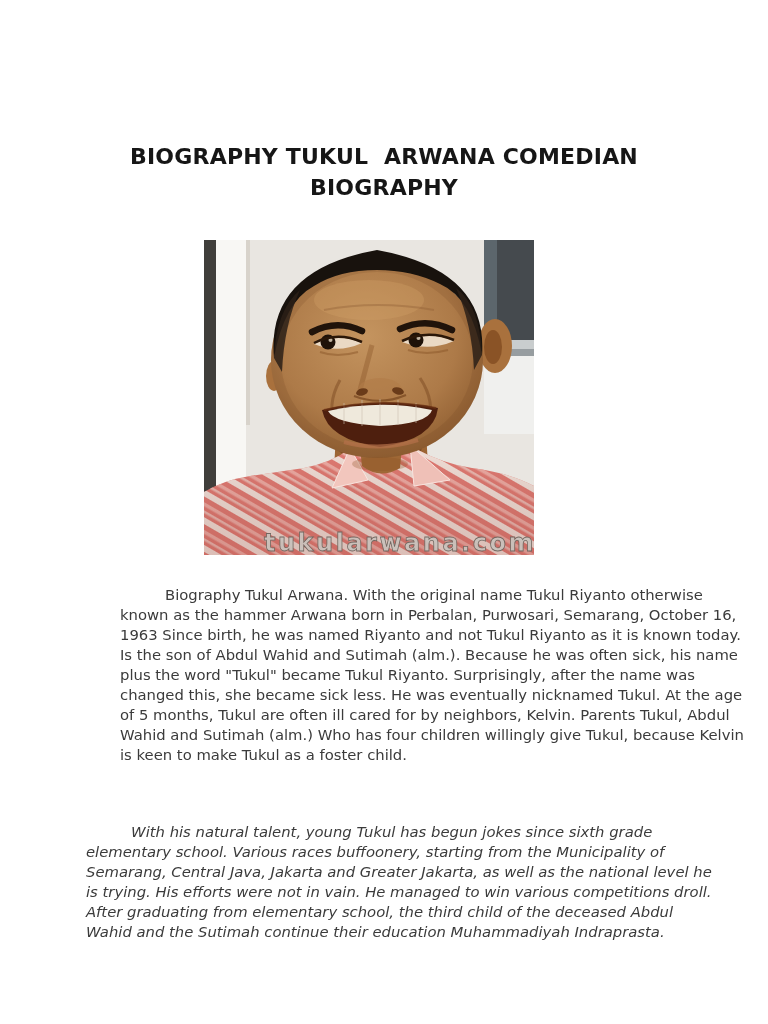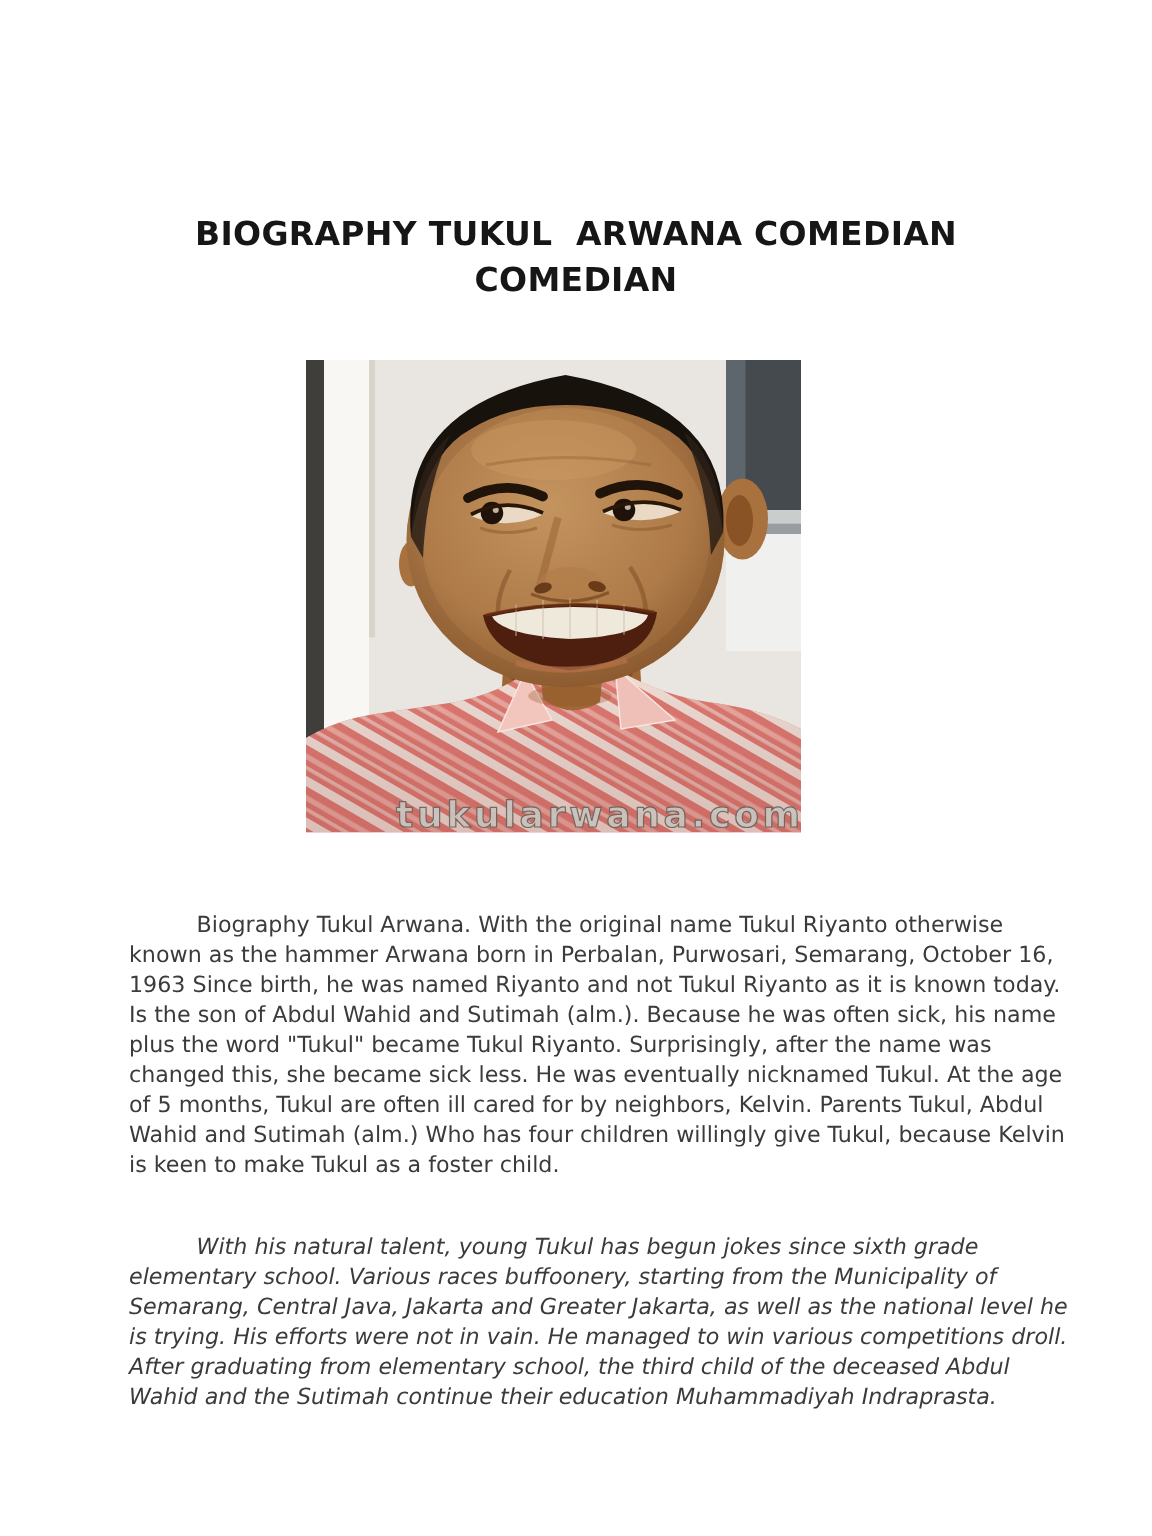--- a/index.html
+++ b/index.html
@@ -15,31 +15,31 @@
   .title span{display:block;white-space:pre;}
   .photo{
     position:absolute;left:204px;top:240px;width:330px;height:315px;
   }
   .photo svg{display:block;width:330px;height:315px;}
   .para{
     position:absolute;left:86px;width:622px;
     font-size:14.8px;line-height:20px;color:#3b3b3b;
     white-space:pre;text-indent:45px;
   }
-  #p1{top:607px;}
+  #p1{top:585px;margin-left:34px;}
   #p2{top:822px;font-style:italic;}
 </style>
 </head>
 <body>
 
 <div class="page">
 
   <h1 class="title">
     <span>BIOGRAPHY TUKUL  ARWANA COMEDIAN</span>
-    <span>COMEDIAN</span>
+    <span>BIOGRAPHY</span>
   </h1>
 
   <div class="photo">
     <svg viewBox="0 0 330 315" xmlns="http://www.w3.org/2000/svg">
       <defs>
         <radialGradient id="faceGrad" cx="45%" cy="38%" r="78%">
           <stop offset="0%" stop-color="#c4945f"></stop>
           <stop offset="55%" stop-color="#ad7a48"></stop>
           <stop offset="100%" stop-color="#7e4e24"></stop>
         </radialGradient>

